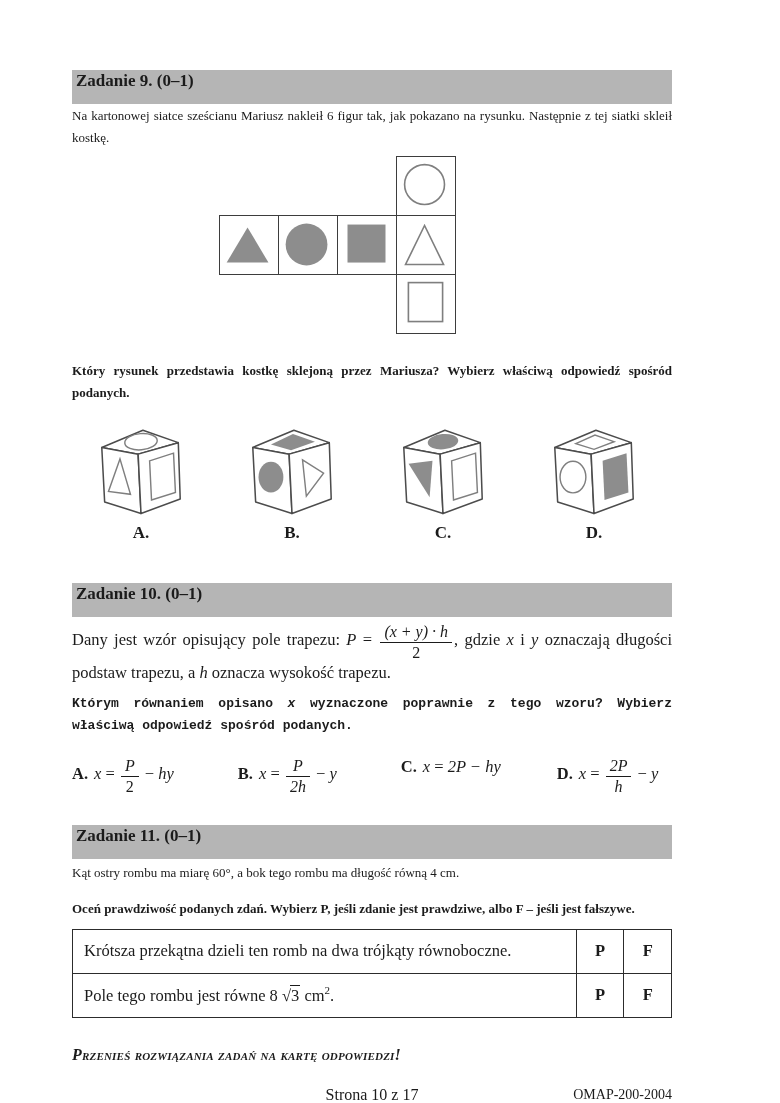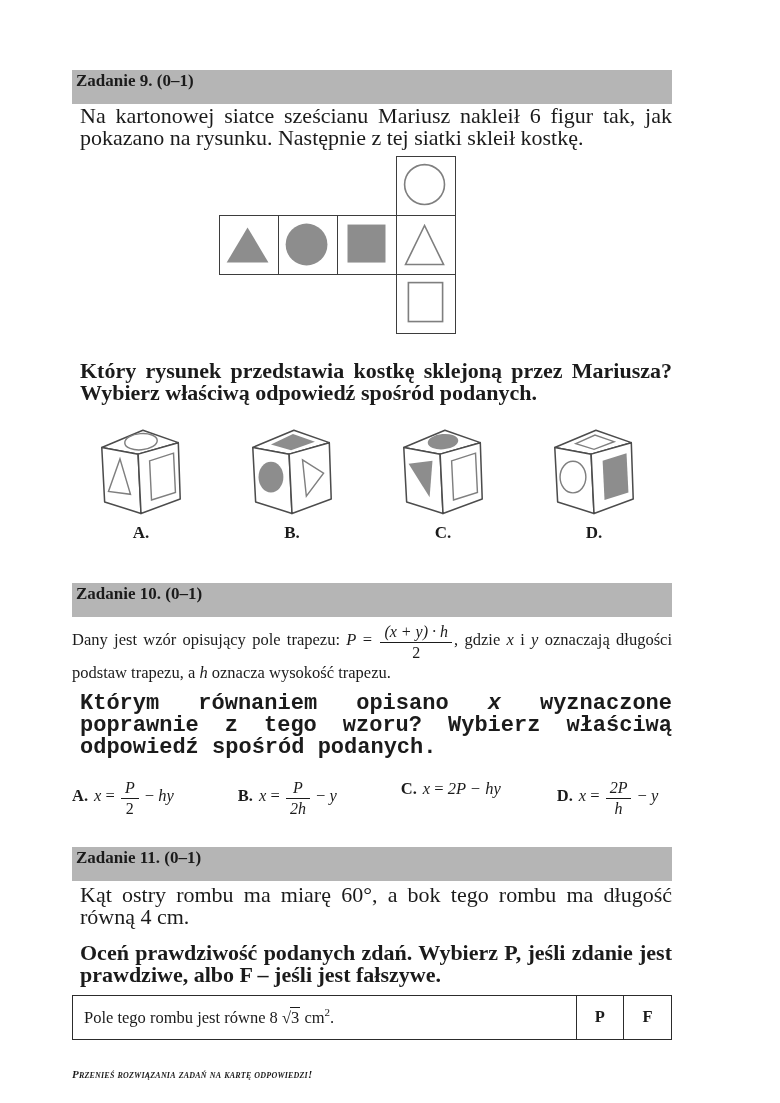--- a/index.html
+++ b/index.html
@@ -7,21 +7,21 @@
     position:relative; width:780px; height:1103px; background:#ffffff;
     font-family:"Liberation Serif", serif; color:#1b1b1b; overflow:hidden;
   }
   .content { position:absolute; left:72px; top:70px; width:600px; }
 
   .task-bar {
     background:#b5b5b5; height:34px; line-height:21px;
     font-weight:bold; font-size:17px; padding-left:4px; box-sizing:border-box;
   }
   p { margin:0; }
-  .body-text { font-size:22px; line-height:22px; text-align:justify;margin-left:8px; }
+  .body-text { font-size:13px; line-height:22px; text-align:justify; }
   .bold { font-weight:bold; }
   .it { font-style:italic; }
 
   
   .net { position:relative; width:238px; height:178px; margin:7px 0 0 147px; }
   .net-cell {
     position:absolute; width:60px; height:60px; box-sizing:border-box;
     border:1.5px solid #3d3d3d; background:#fff;
   }
   .net-cell svg { display:block; }
@@ -45,21 +45,21 @@
   .sqrt-sign { letter-spacing:-1px; }
   .radicand { border-top:1.3px solid #1b1b1b; padding:0 1px; }
   sup { font-size:11px; }
 
   
   table.pf { border-collapse:collapse; width:600px; margin-top:9px; }
   table.pf td { border:1.5px solid #2c2c2c; height:41px; font-size:16.5px; }
   td.stmt { padding-left:11px; width:507px; }
   td.pf-cell { width:46px; text-align:center; font-weight:bold; }
 
-  .transfer { margin-top:28px; font-weight:bold; font-style:italic; font-variant:small-caps; font-size:11px; letter-spacing:0.2px; }
+  .transfer { margin-top:28px; font-weight:bold; font-style:italic; font-variant:small-caps; font-size:16px; letter-spacing:0.2px; }
   .page-footer { position:relative; margin-top:22px; font-size:16px; text-align:center; }
   .doc-code { position:absolute; right:0; top:1px; font-size:14px; }
 
   .gap-q9  { margin-top:26px; }
   .gap-h10 { margin-top:40px; }
   .gap-h11 { margin-top:29px; }
   .fline   { margin-top:6px; font-size:16.5px; line-height:22px; text-align:justify; }
   .q10     { margin-top:9px;font-family:Liberation Mono, monospace; }
   .bold11  { margin-top:14px; }
 </style>
@@ -188,20 +188,25 @@
     </div>
 
     <div class="task-bar gap-h11">
       <span>Zadanie 11. (0–1)</span>
     </div>
     <p class="body-text" style="margin-top:3px">Kąt ostry rombu ma miarę 60°, a bok tego rombu ma długość równą 4 cm.</p>
     <p class="body-text bold bold11">Oceń prawdziwość podanych zdań. Wybierz P, jeśli zdanie jest prawdziwe, albo F – jeśli jest fałszywe.</p>
 
     <table class="pf">
       <tbody>
+          <tr>
+        <td class="stmt">Krótsza przekątna dzieli ten romb na dwa trójkąty równoboczne.</td>
+        <td class="pf-cell">P</td>
+        <td class="pf-cell">F</td>
+      </tr>
       <tr>
         <td class="stmt"><span>Pole tego rombu jest równe 8 </span><span class="sqrt-sign">√</span><span class="radicand">3</span><span> cm</span><sup>2</sup><span>.</span></td>
         <td class="pf-cell">P</td>
         <td class="pf-cell">F</td>
       </tr>
     </tbody>
       </table>
 
     <p class="transfer">Przenieś rozwiązania zadań na kartę odpowiedzi!</p>
 

